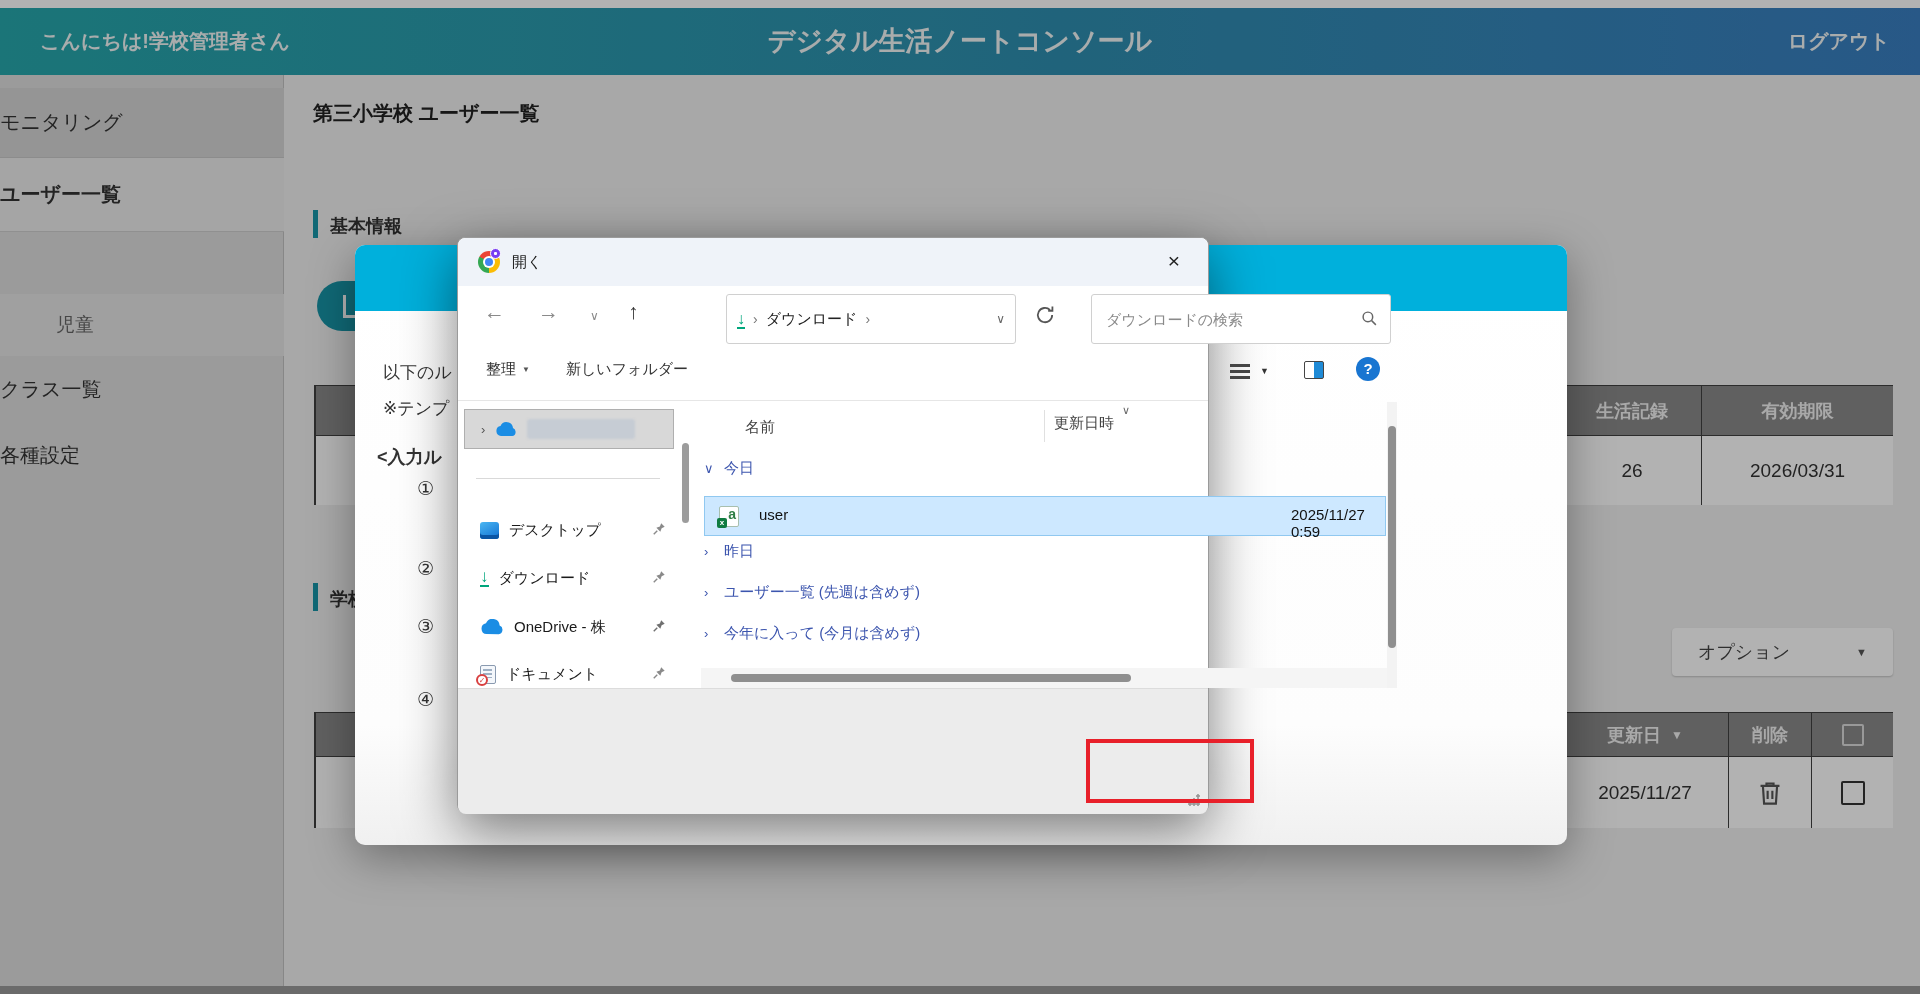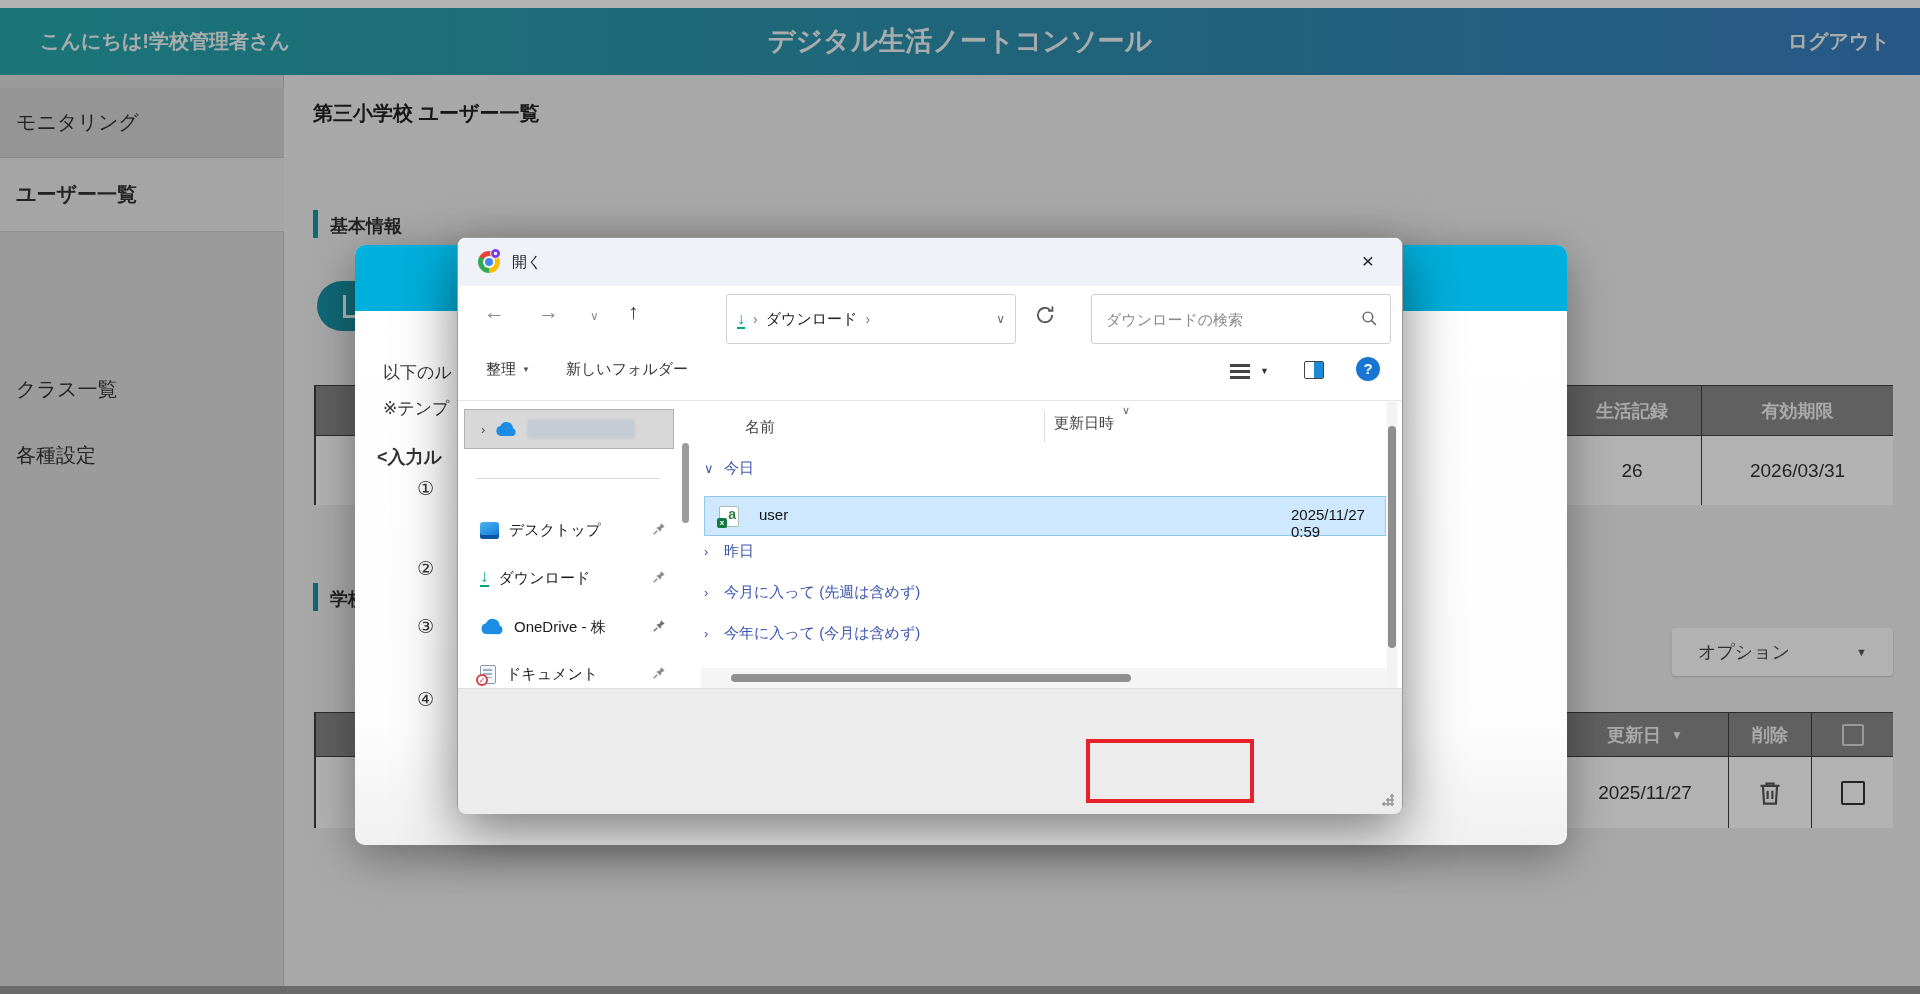--- a/index.html
+++ b/index.html
@@ -12,21 +12,21 @@
   .bg { position:absolute; inset:0; z-index:1; }
   .app-header { position:absolute; left:0; top:8px; width:1920px; height:67px;
     background:linear-gradient(90deg,#27a8ad 0%,#2f8fb0 55%,#3a7fc2 100%);
     color:#f2f7f7; }
   .greeting { position:absolute; left:40px; top:20px; font-size:20px; font-weight:bold; }
   .app-title { position:absolute; left:0; right:0; top:15px; text-align:center; font-size:27px; font-weight:bold; }
   .logout { position:absolute; right:30px; top:20px; font-size:20px; font-weight:bold; cursor:pointer; }
 
   .sidebar { position:absolute; left:0; top:75px; width:284px; height:911px; background:#dfdfdf; border-right:1px solid #c2c2c2; }
   .side-block { position:absolute; left:0; width:284px; }
-  .side-item { font-size:20px; color:#333; padding-left:16px; display:flex; align-items:center; height:100%; }
+  .side-item { font-size:20px; color:#333; display:flex; align-items:center; height:100%; }
   .side-sub { font-size:19px; color:#666; padding-left:56px; }
   .page-bottom-bar { position:absolute; left:0; top:986px; width:1920px; height:8px; background:#9a9a9a; }
 
   .page-title { position:absolute; left:313px; top:100px; font-size:20px; font-weight:bold; color:#222; }
   .section-bar { position:absolute; width:5px; height:28px; background:#1796a8; }
   .section-label { position:absolute; font-size:18px; font-weight:bold; color:#333; }
   .teal-btn { position:absolute; left:317px; top:281px; width:190px; height:50px; border-radius:25px;
     background:#1895a8; }
   .teal-btn::after { content:""; position:absolute; left:26px; top:14px; width:14px; height:20px;
     border-left:3px solid #fff; border-bottom:3px solid #fff; }
@@ -51,21 +51,21 @@
   
   .modal { position:absolute; left:355px; top:245px; width:1212px; height:600px; z-index:3;
     background:linear-gradient(180deg,#ffffff 0%,#fdfdfd 80%,#f0f0f0 100%);
     border-radius:10px; box-shadow:0 12px 45px rgba(0,0,0,.35); }
   .modal-header { position:absolute; left:0; top:0; width:100%; height:66px; background:#00b0dc; border-radius:10px 10px 0 0; }
   .modal-line { position:absolute; left:28px; font-size:17px; color:#333; white-space:nowrap; }
   .modal-line-bold { font-weight:bold; font-size:18px; left:22px; }
   .modal-step { position:absolute; left:62px; font-size:19px; color:#333; }
 
   
-  .dialog { position:absolute; left:457px; top:237px; width:946px; height:576px; z-index:4;
+  .dialog { position:absolute; left:457px; top:237px; width:752px; height:576px; z-index:4;
     background:#fff; border:1px solid #9a9a9a; border-radius:8px; box-shadow:0 18px 55px rgba(0,0,0,.5);
     font-size:15px; color:#1a1a1a; }
   .dlg-titlebar { position:absolute; left:0; top:0; width:100%; height:48px; background:#eff3f9; border-radius:8px 8px 0 0; }
   .dlg-title { position:absolute; left:54px; top:15px; font-size:15px; color:#1a1a1a; }
   .dlg-close { position:absolute; right:16px; top:8px; width:36px; height:30px; text-align:center; line-height:30px;
     font-size:21px; color:#222; cursor:pointer; }
 
   .chrome-icon { position:absolute; left:20px; top:13px; width:22px; height:22px; border-radius:50%;
     background:conic-gradient(from -60deg,#ea4335 0 120deg,#fbbc05 120deg 240deg,#34a853 240deg 360deg); }
   .chrome-icon::before { content:""; position:absolute; left:5px; top:5px; width:12px; height:12px; border-radius:50%;
@@ -168,20 +168,23 @@
       <div class="logout">ログアウト</div>
     </div>
 
     <div class="sidebar">
       <div class="side-block" style="top:13px;height:70px;background:#d6d6d6;border-bottom:1px solid #c9c9c9;">
         <div class="side-item">モニタリング</div>
       </div>
       <div class="side-block" style="top:83px;height:74px;background:#ececec;border-bottom:1px solid #cfcfcf;">
         <div class="side-item" style="font-weight:bold;">ユーザー一覧</div>
       </div>
+      <div class="side-block" style="top:219px;height:62px;background:#e6e6e6;">
+        <div class="side-item side-sub">児童</div>
+      </div>
       <div class="side-block" style="top:281px;height:66px;">
         <div class="side-item">クラス一覧</div>
       </div>
       <div class="side-block" style="top:347px;height:66px;">
         <div class="side-item">各種設定</div>
       </div>
     </div>
 
     <div class="abs" style="left:284px;top:75px;width:1636px;height:911px;background:#f1f1f1;"></div>
 
@@ -376,21 +379,21 @@
     <div class="file-row">
       <span class="icon-csv"></span>
       <span class="file-name">user</span>
       <span class="file-date">2025/11/27 0:59</span>
     </div>
 
     <div class="group-row" style="left:246px;top:304px;">
       <span class="group-chev">›</span><span>昨日</span>
     </div>
     <div class="group-row" style="left:246px;top:345px;">
-      <span class="group-chev">›</span><span>今月に入って (先週は含めず)</span>
+      <span class="group-chev">›</span><span>ユーザー一覧 (先週は含めず)</span>
     </div>
     <div class="group-row" style="left:246px;top:386px;">
       <span class="group-chev">›</span><span>今年に入って (今月は含めず)</span>
     </div>
 
     <div class="vscroll-track">
       <div class="vscroll-thumb"></div>
     </div>
     <div class="hscroll-track">
       <div class="hscroll-thumb"></div>

